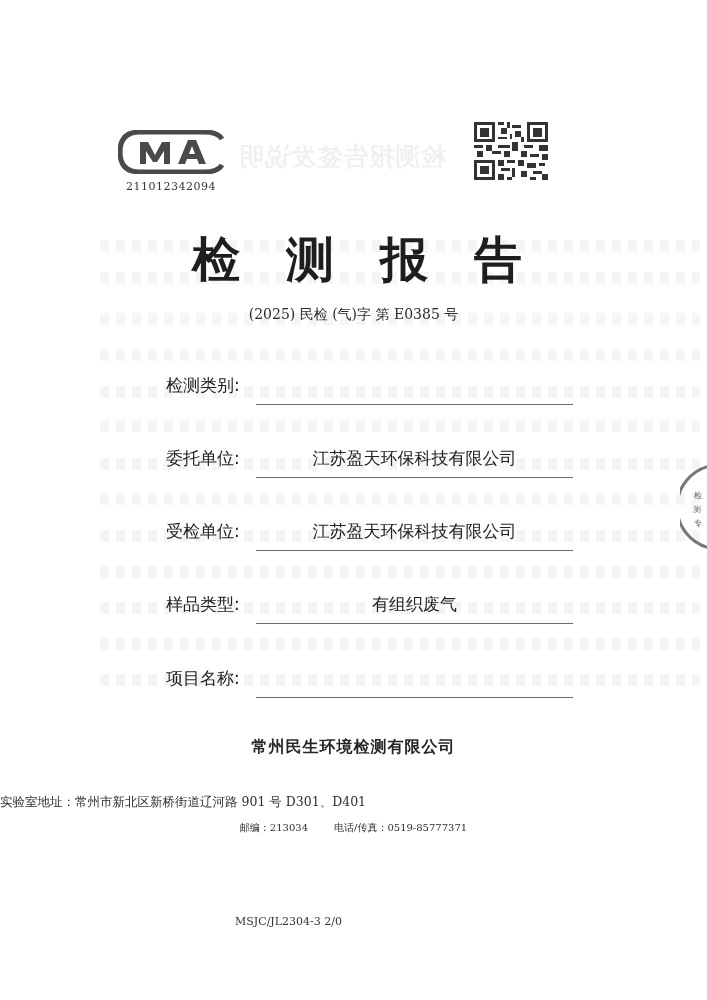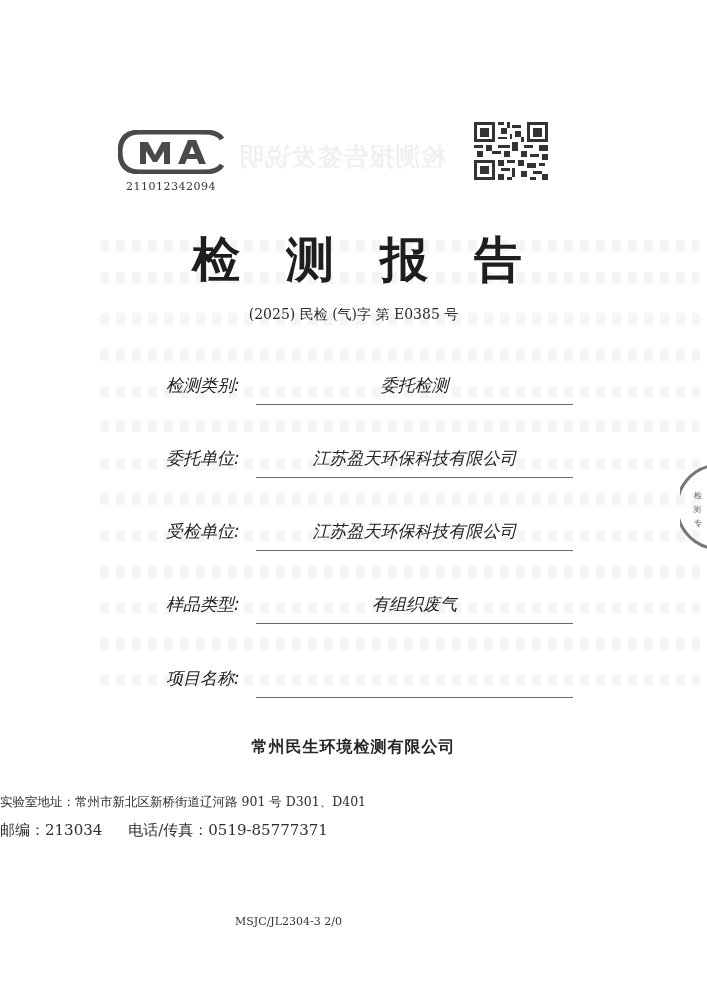--- a/index.html
+++ b/index.html
@@ -31,21 +31,21 @@
     .title {
       left: 0; width: 760px; top: 228px; text-align: center;
       font-family: "DejaVu Sans", sans-serif; font-size: 48px; font-weight: bold;
       letter-spacing: 46px; color: #1e1e1e;
     }
     .docno {
       left: 0; width: 707px; top: 306px; text-align: center;
       font-family: "DejaVu Serif", "Liberation Serif", serif; font-size: 14px; color: #2a2a2a;
     }
     
-    .field { position: absolute; left: 0; width: 704px; height: 40px; font-style: italic; }
+    .field { position: absolute; left: 0; width: 704px; height: 40px; }
     .field-label {
       position: absolute; left: 166px; bottom: 8px; font-size: 17px; color: #222;
       font-family: "DejaVu Sans", sans-serif;
     }
     .field-value {
       position: absolute; left: 256px; width: 317px; bottom: 8px; text-align: center;
       font-size: 17px; color: #222; font-family: "DejaVu Sans", sans-serif;
     }
     .field-line {
       position: absolute; left: 256px; width: 317px; bottom: 0; height: 1px; background: #6a6a6a;
@@ -54,22 +54,22 @@
     .company {
       left: 0; width: 707px; top: 737px; text-align: center;
       font-family: "DejaVu Sans", sans-serif; font-size: 16px; font-weight: bold; color: #262626;
       letter-spacing: 1px;
     }
     .addr {
       left: 0; width: 707px; top: 794px; 
       font-family: "DejaVu Serif", "Liberation Serif", serif; font-size: 12.5px; color: #2e2e2e;
     }
     .contact {
-      left: 0; width: 707px; top: 821px; 
-      font-family: "DejaVu Serif", "Liberation Serif", serif; font-size: 15px; color: #2e2e2e;
+      left: 0; width: 707px; top: 821px; text-align: center;
+      font-family: "DejaVu Serif", "Liberation Serif", serif; font-size: 10px; color: #2e2e2e;
     }
     .contact span + span { margin-left: 26px; }
     .formcode {
       left: 0; width: 577px; top: 915px; text-align: center;
       font-family: "DejaVu Serif", "Liberation Serif", serif; font-size: 11px; color: #333;
     }
     
     .seal { left: 680px; top: 462px; width: 60px; height: 90px; }
   </style>
 </head>
@@ -142,21 +142,20 @@
     <rect x="11" y="19" width="2" height="1"></rect>
       <rect x="19" y="19" width="2" height="1"></rect>
   </g>
 </svg>
 
 <div class="abs title">检测报告</div>
 <div class="abs docno">(2025) 民检 (气)字 第 E0385 号</div>
 
 <div class="field" style="top:365px;">
   <span class="field-label">检测类别:</span>
-  <span class="field-value">委托检测</span>
   <div class="field-line"></div>
 </div>
 <div class="field" style="top:438px;">
   <span class="field-label">委托单位:</span>
   <span class="field-value">江苏盈天环保科技有限公司</span>
   <div class="field-line"></div>
 </div>
 <div class="field" style="top:511px;">
   <span class="field-label">受检单位:</span>
   <span class="field-value">江苏盈天环保科技有限公司</span>

